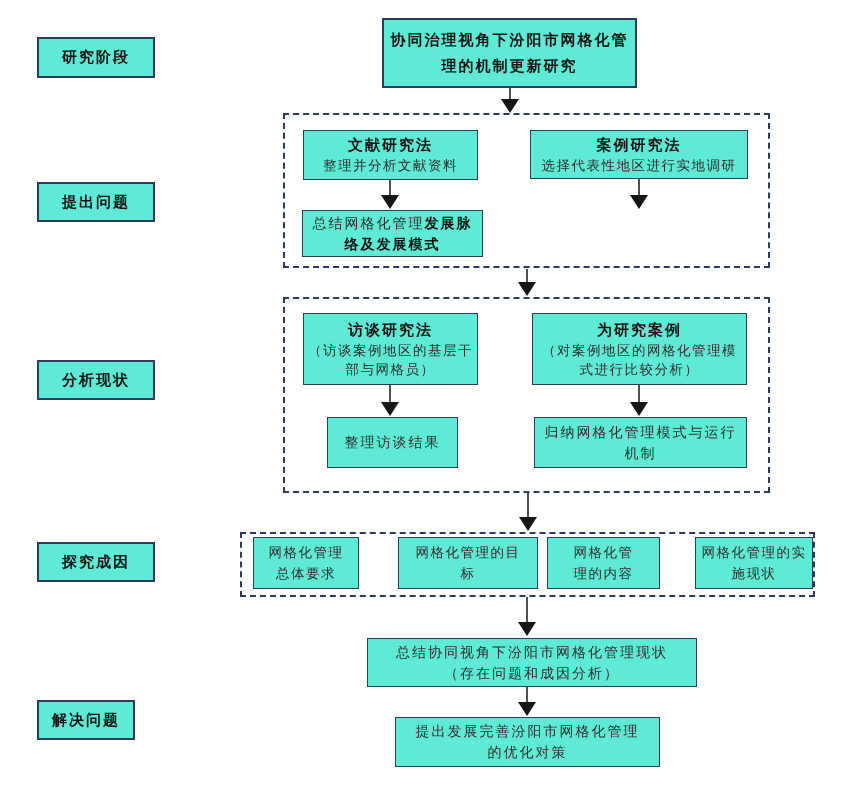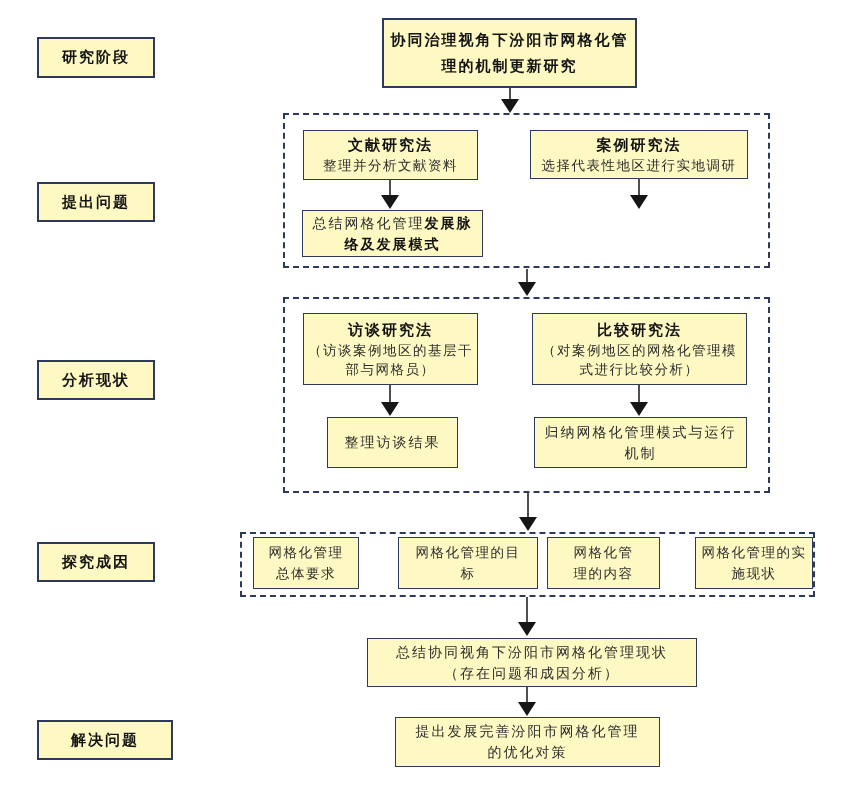--- a/index.html
+++ b/index.html
@@ -11,21 +11,21 @@
   #canvas {
     position: relative;
     width: 864px;
     height: 804px;
     background: #ffffff;
     overflow: hidden;
   }
   .box {
     position: absolute;
     border: 1.5px solid #2e3a5c;
-    background: #fef9c3;
+    background: #5eead4;
     display: flex;
     flex-direction: column;
     align-items: center;
     justify-content: center;
     text-align: center;
   }
   .stage {
     border-width: 2px;
     font-weight: bold;
     font-size: 15px;
@@ -104,21 +104,21 @@
     </div>
   <div class="box stage" style="left:37px; top:182px; width:118px; height:40px;">
       <span>提出问题</span>
     </div>
   <div class="box stage" style="left:37px; top:360px; width:118px; height:40px;">
       <span>分析现状</span>
     </div>
   <div class="box stage" style="left:37px; top:542px; width:118px; height:40px;">
       <span>探究成因</span>
     </div>
-  <div class="box stage" style="left:37px; top:700px; width:136px; height:40px;margin-top:20px;">
+  <div class="box stage" style="left:37px; top:700px; width:98px; height:40px;">
       <span>解决问题</span>
     </div>
 
   <div class="box title-box" style="left:382px; top:18px; width:255px; height:70px;">
     <span>协同治理视角下汾阳市网格化管</span>
     <span>理的机制更新研究</span>
   </div>
 
   <div class="arrow" style="left:501px; top:88px; height:25px;">
       <i class="stem"></i>
@@ -154,21 +154,21 @@
       <i class="head"></i>
     </div>
 
   <div class="dashed" style="left:283px; top:297px; width:487px; height:196px;"></div>
 
   <div class="box pad" style="left:303px; top:313px; width:175px; height:72px;">
     <span class="method">访谈研究法</span>
     <span class="desc">（访谈案例地区的基层干部与网格员）</span>
   </div>
   <div class="box pad" style="left:532px; top:313px; width:215px; height:72px;">
-    <span class="method">比较研究法</span>
+    <span class="method">为研究案例</span>
     <span class="desc">（对案例地区的网格化管理模式进行比较分析）</span>
   </div>
 
   <div class="arrow" style="left:381px; top:385px; height:31px;">
       <i class="stem"></i>
       <i class="head"></i>
     </div>
   <div class="arrow" style="left:630px; top:385px; height:31px;">
       <i class="stem"></i>
       <i class="head"></i>

